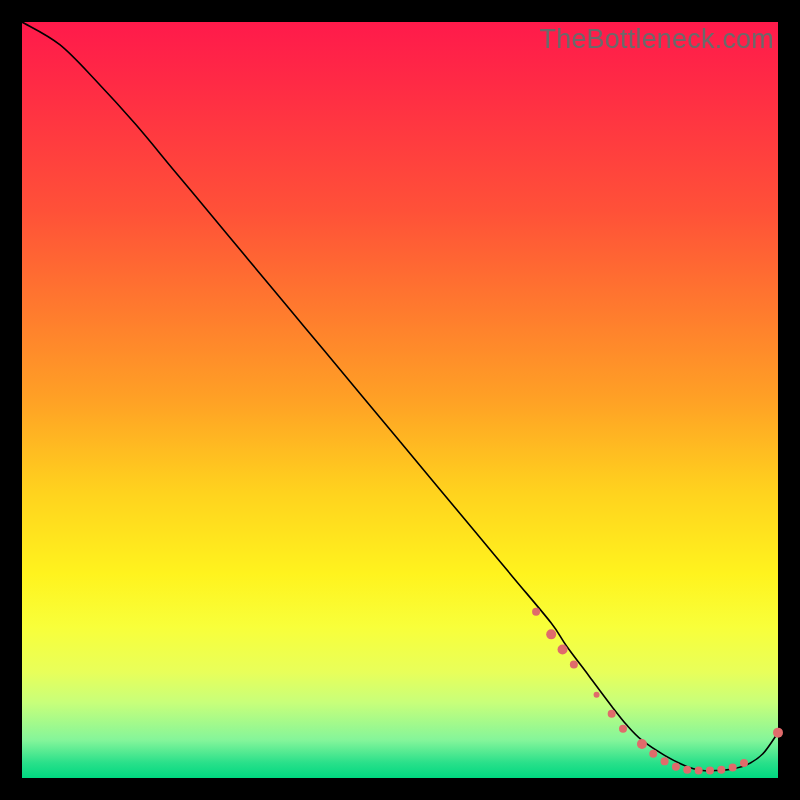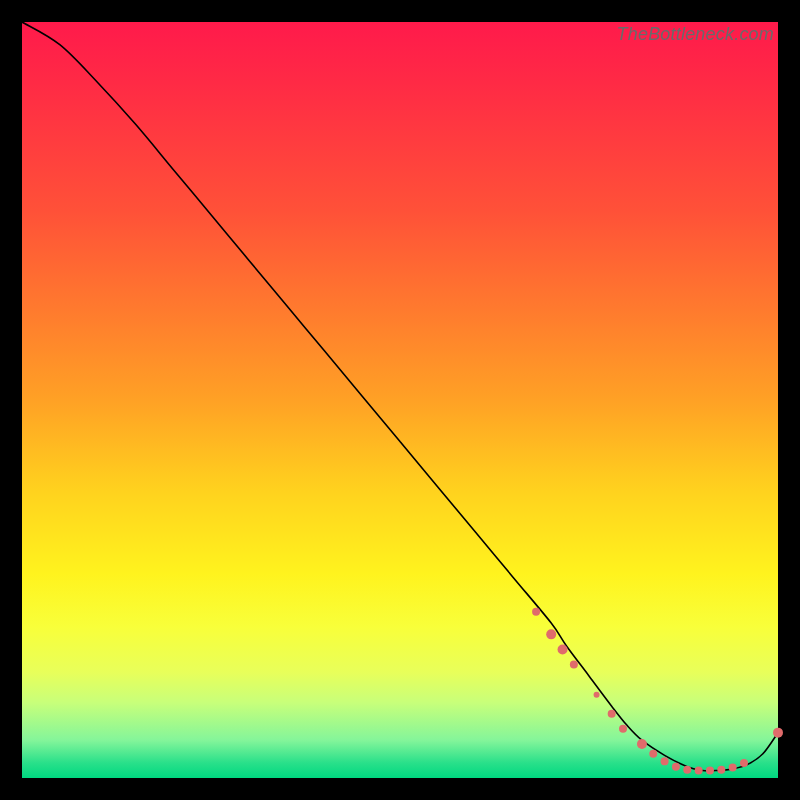--- a/index.html
+++ b/index.html
@@ -41,25 +41,24 @@
       #84f59a 95%,
       #29e08a 98%,
       #00d880 100%
     );
   }
   .watermark {
     position: absolute;
     right: 4px;
     top: 2px;
     color: #6a6a6a;
-    font-size: 18px;
+    font-size: 27px;
     letter-spacing: 0.2px;
     pointer-events: none;
     user-select: none;
-    font-style: italic;
   }
   svg.overlay {
     position: absolute;
     left: 0;
     top: 0;
     width: 756px;
     height: 756px;
     overflow: visible;
   }
   .curve {

